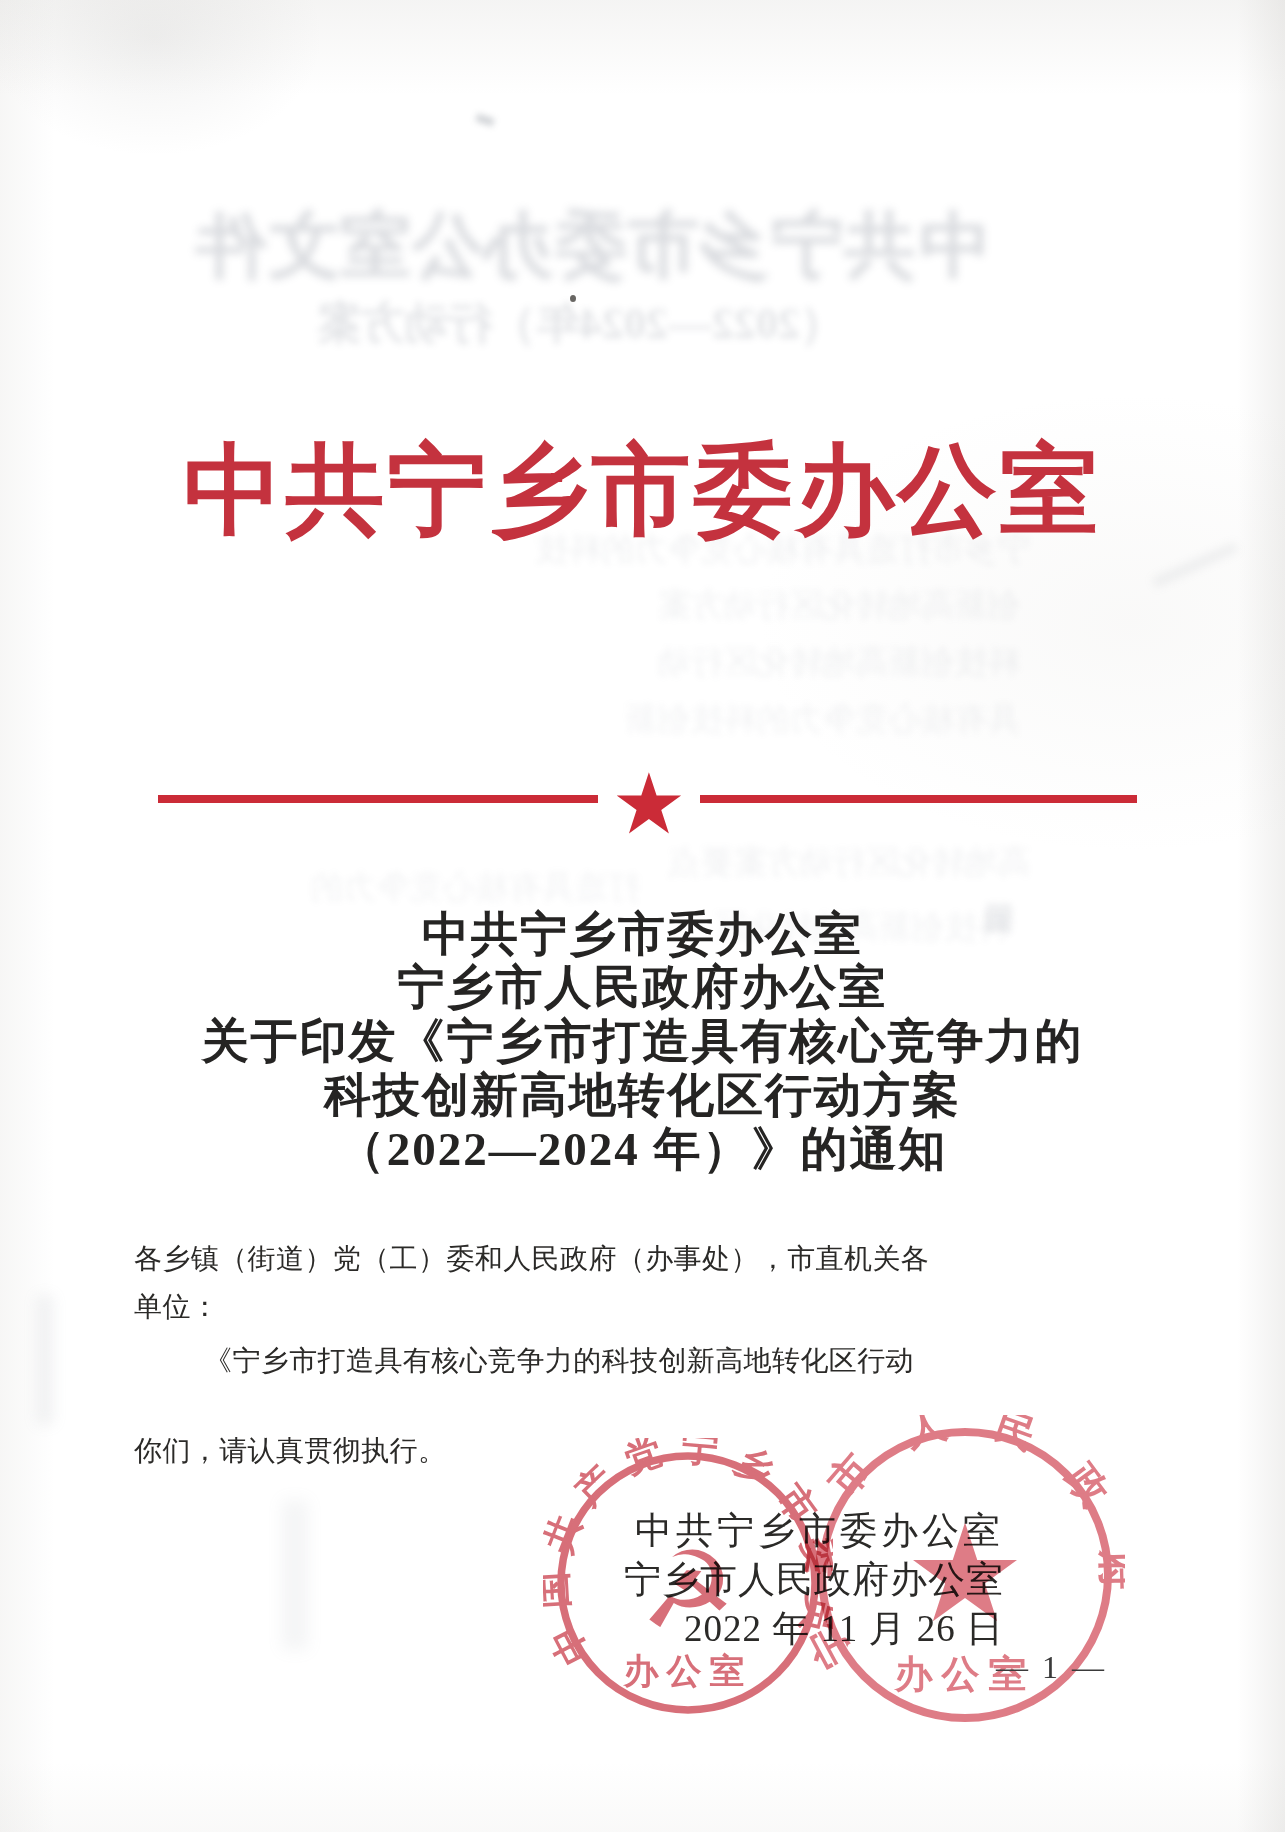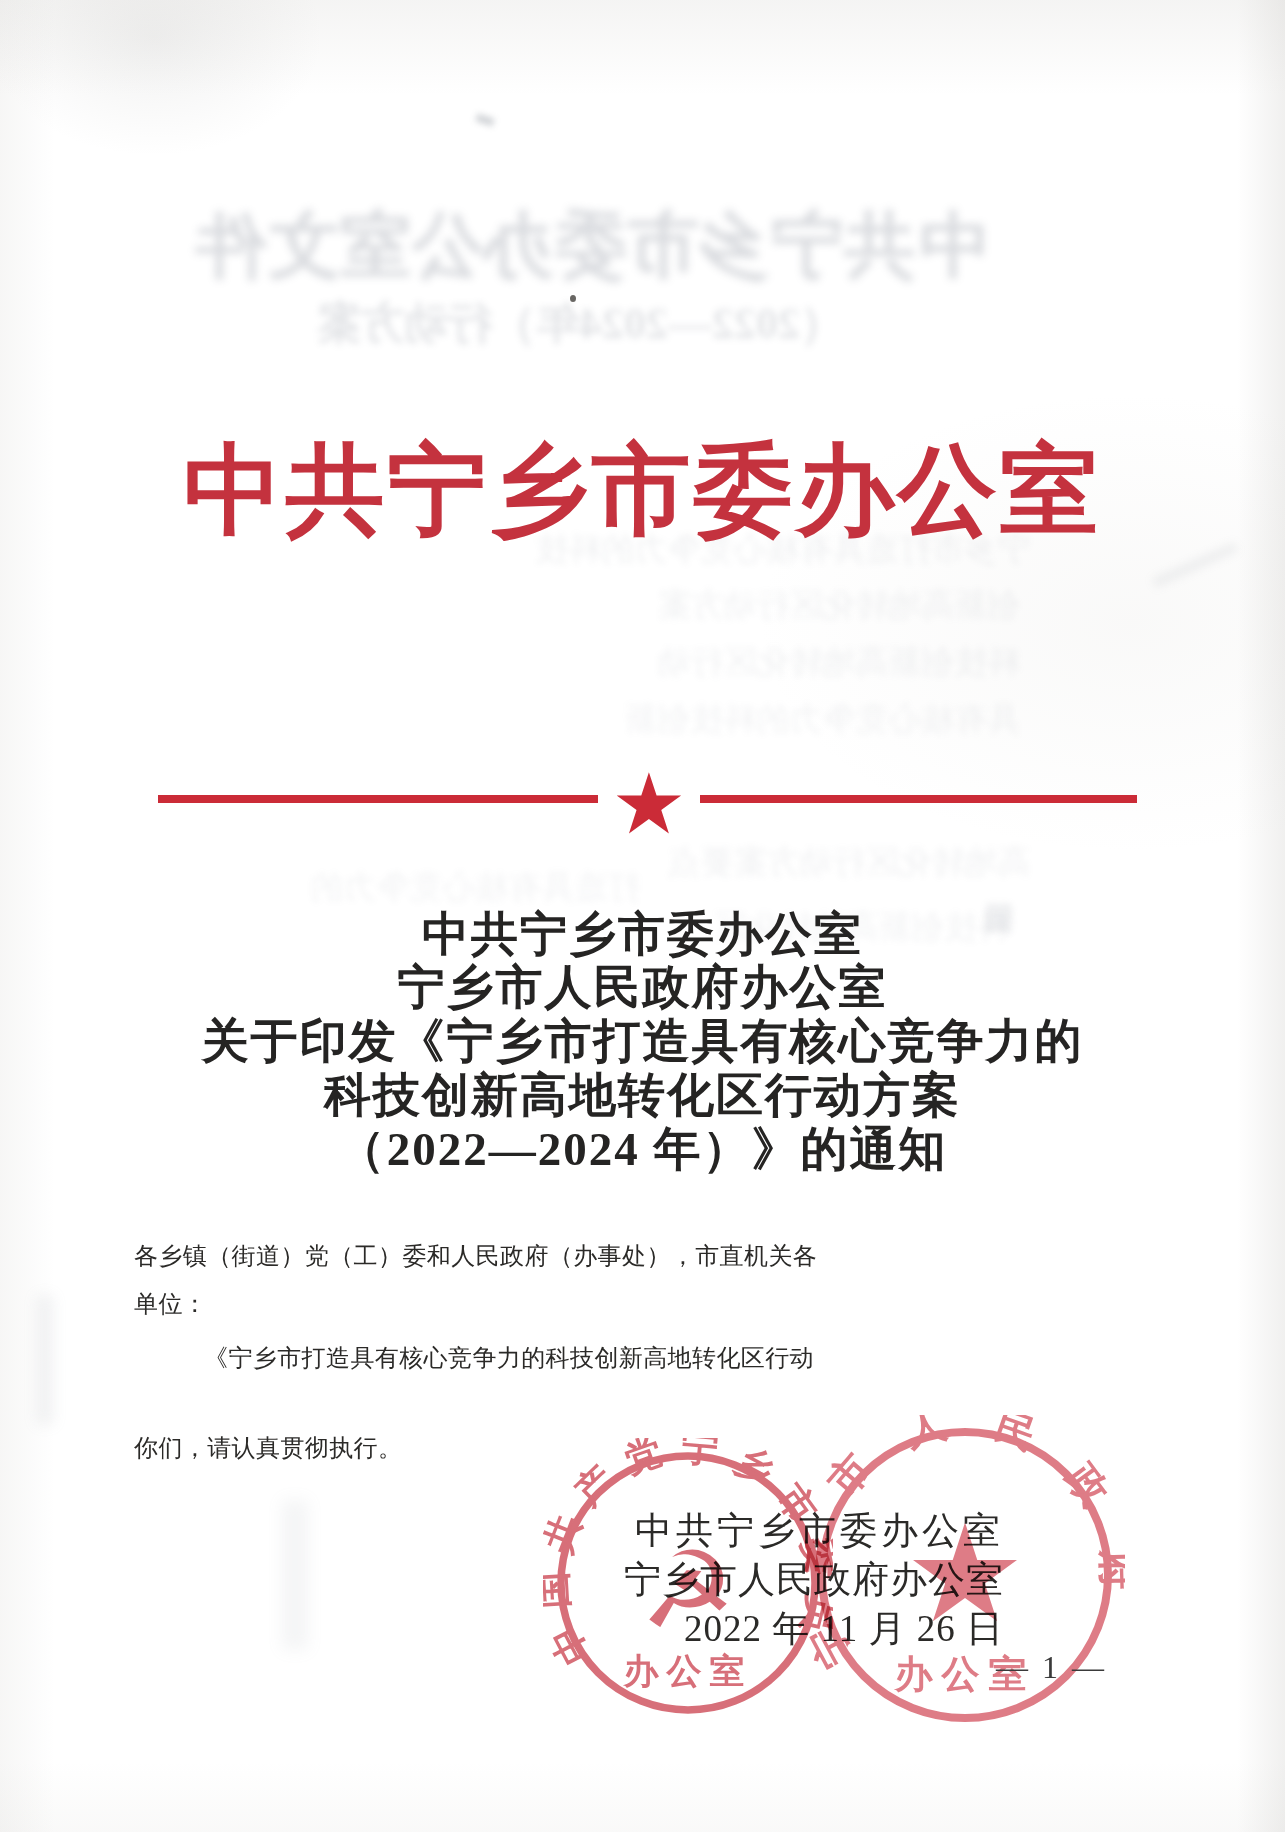--- a/index.html
+++ b/index.html
@@ -39,21 +39,21 @@
     position:absolute;left:599px;top:762px;width:100px;text-align:center;
     font-size:84px;line-height:1;color:#cb2b37;
     font-family:"DejaVu Sans","Liberation Sans",sans-serif;
   }
   .title-line{
     position:absolute;left:0;right:0;text-align:center;
     font-size:47px;font-weight:bold;letter-spacing:2px;color:#252423;
     white-space:nowrap;
   }
   .body-line{
-    position:absolute;left:134px;font-size:24px;letter-spacing:.4px;
+    position:absolute;left:134px;font-size:28px;letter-spacing:.4px;
     color:#2b2a28;white-space:nowrap;
   }
   .sig-line{
     position:absolute;right:281px;text-align:right;font-size:37px;
     color:#2b2a28;white-space:nowrap;
   }
   .page-number{
     position:absolute;left:996px;top:1649px;font-size:32px;letter-spacing:3px;color:#3a3a3a;
   }
   .seal{position:absolute;mix-blend-mode:multiply;opacity:.82;filter:blur(.4px);}

